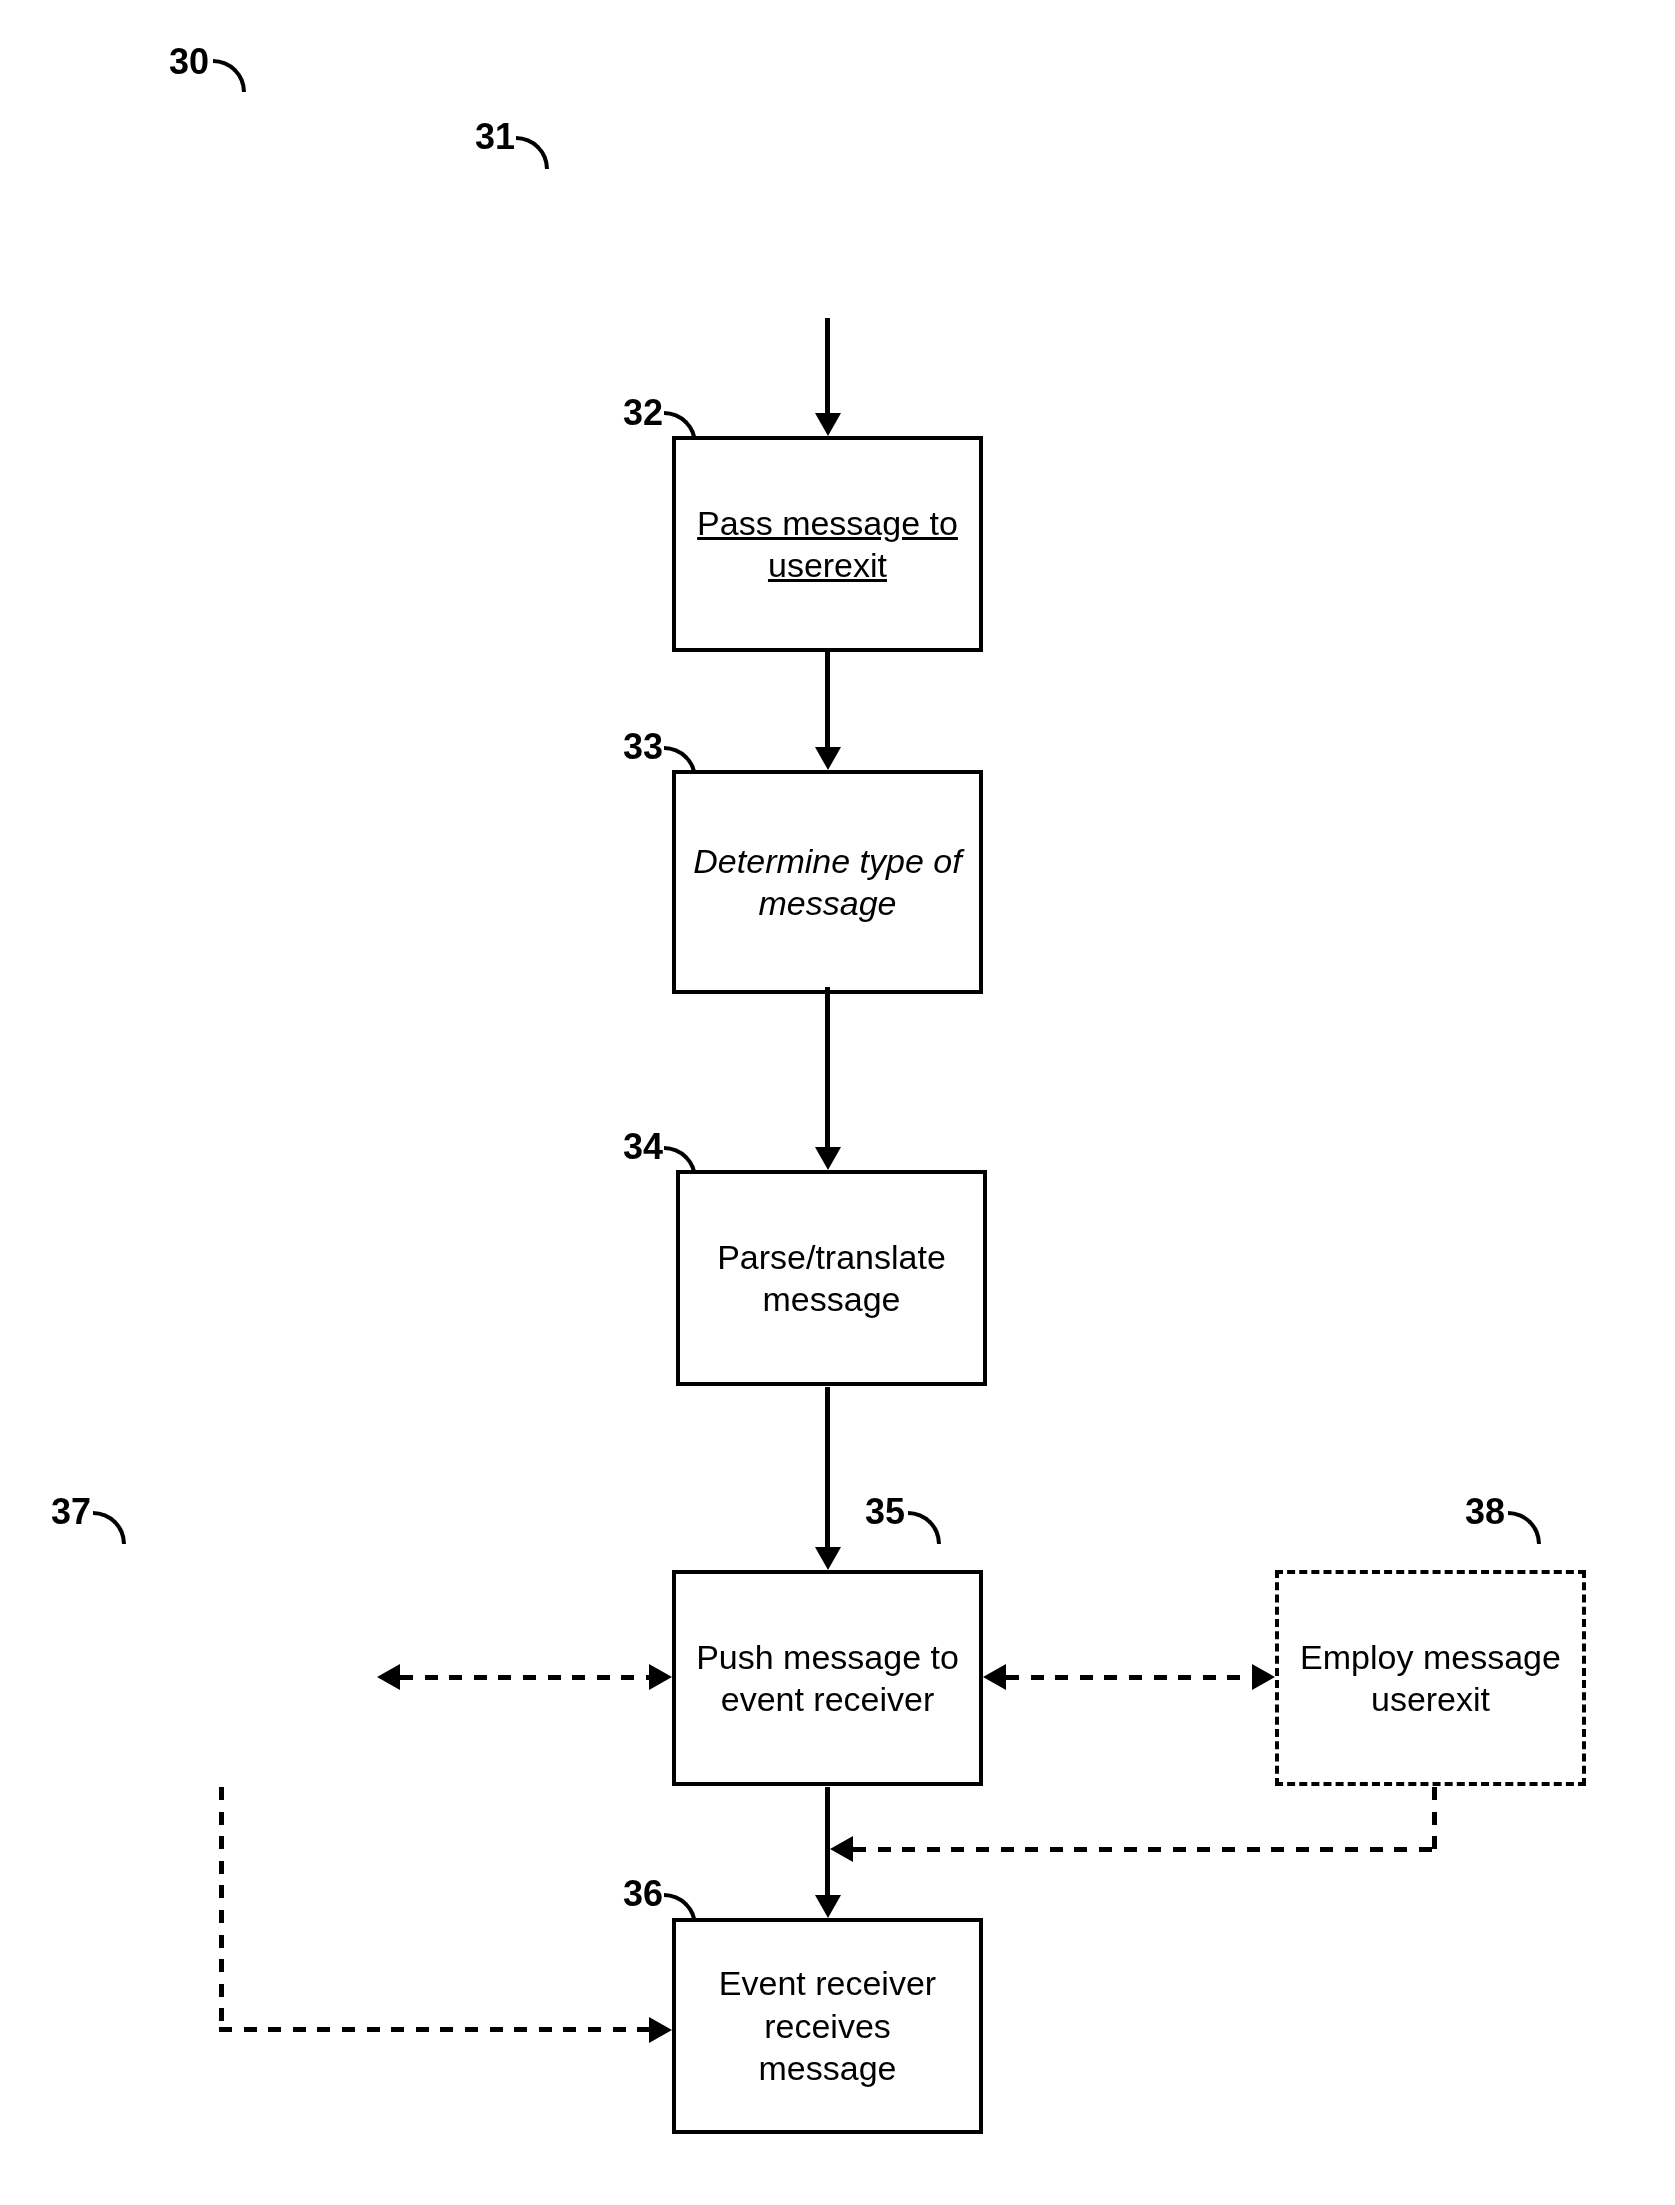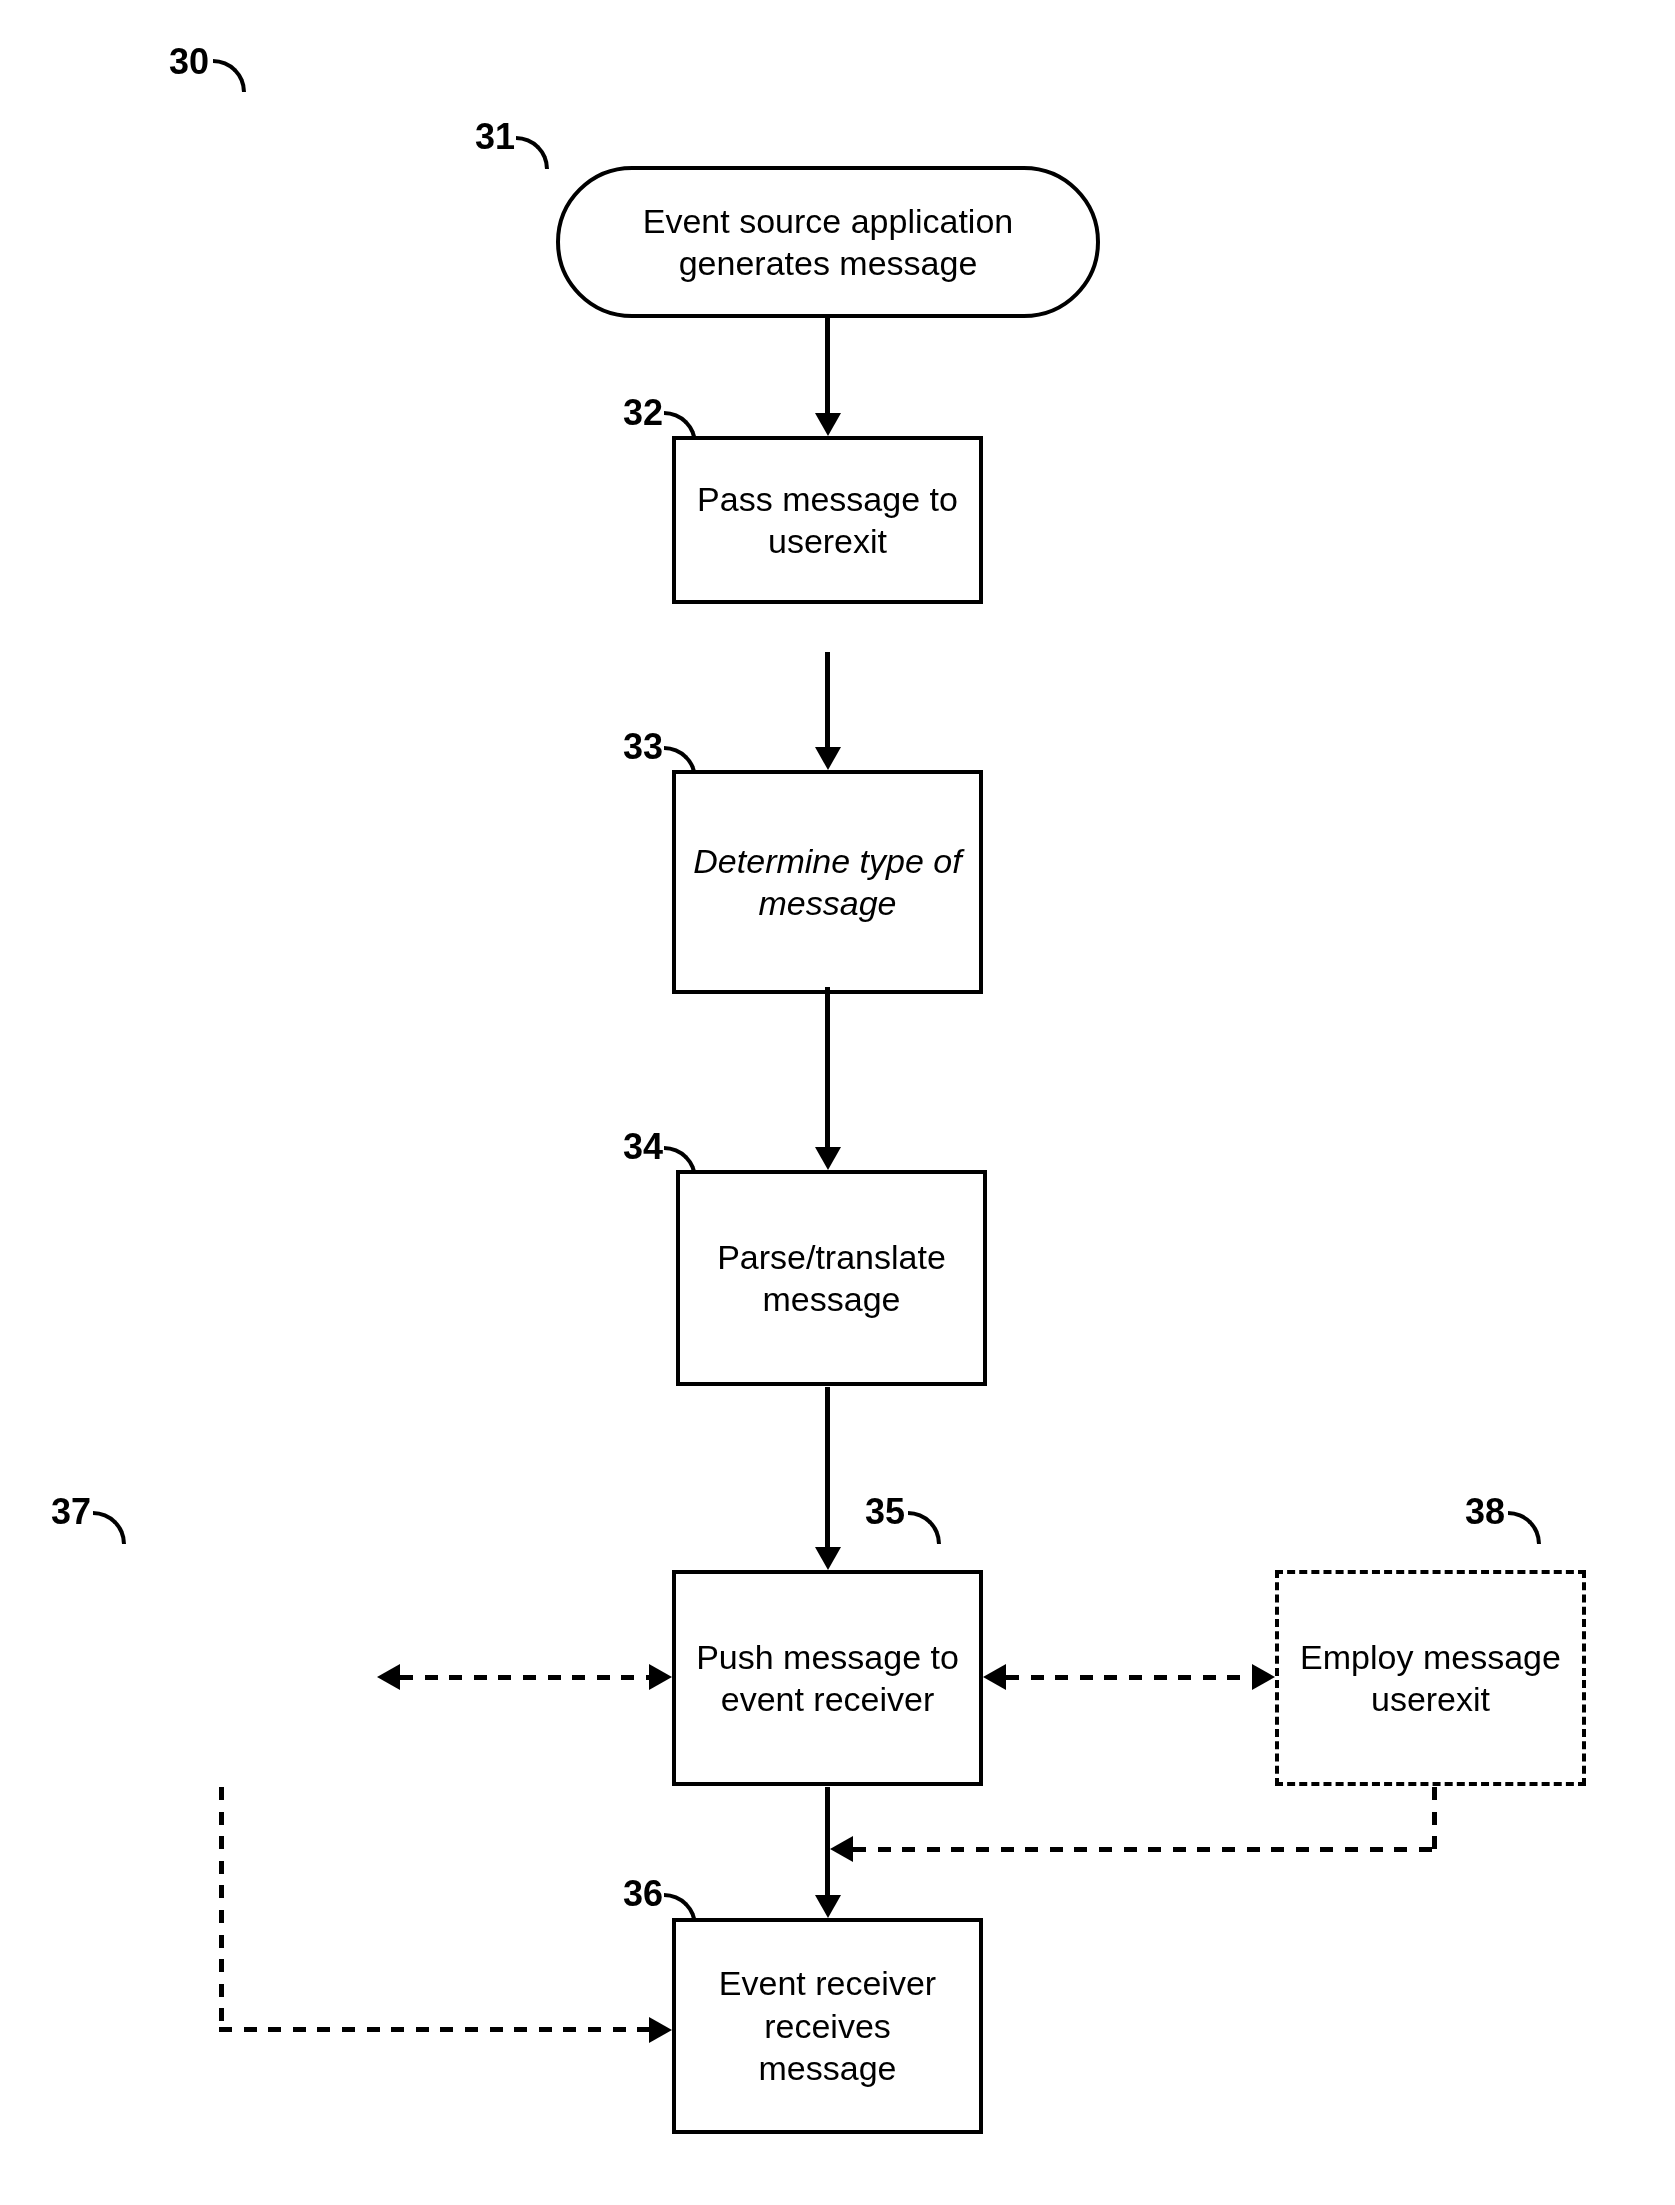--- a/index.html
+++ b/index.html
@@ -73,30 +73,27 @@
 </head>
 <body>
 
 <div class="canvas">
 
   <div class="label" style="left:169px; top:41px;">30</div>
   <div class="hook" style="left:213px; top:59px; transform: rotate(180deg);"></div>
 
   <div class="label" style="left:475px; top:116px;">31</div>
   <div class="hook" style="left:516px; top:136px; transform: rotate(180deg);"></div>
-  <div class="node stadium" style="left:556px; top:166px; width:544px; height:152px;">
-    <div class="txt">Event source application generates message</div>
-  </div>
 
   <div class="vline" style="left:825px; top:318px; height:98px;"></div>
   <div class="ah down" style="left:815px; top:413px;"></div>
 
   <div class="label" style="left:623px; top:392px;">32</div>
   <div class="hook" style="left:664px; top:411px; transform: rotate(180deg);"></div>
-  <div class="node rect" style="left:672px; top:436px; width:311px; height:168px;">
+  <div class="node rect" style="left:672px; top:436px; width:311px; height:216px;text-decoration:underline;">
     <div class="txt">Pass message to userexit</div>
   </div>
 
   <div class="vline" style="left:825px; top:652px; height:98px;"></div>
   <div class="ah down" style="left:815px; top:747px;"></div>
 
   <div class="label" style="left:623px; top:726px;">33</div>
   <div class="hook" style="left:664px; top:746px; transform: rotate(180deg);"></div>
   <div class="node rect" style="left:672px; top:770px; width:311px; height:224px;font-style:italic;">
     <div class="txt">Determine type of message</div>

